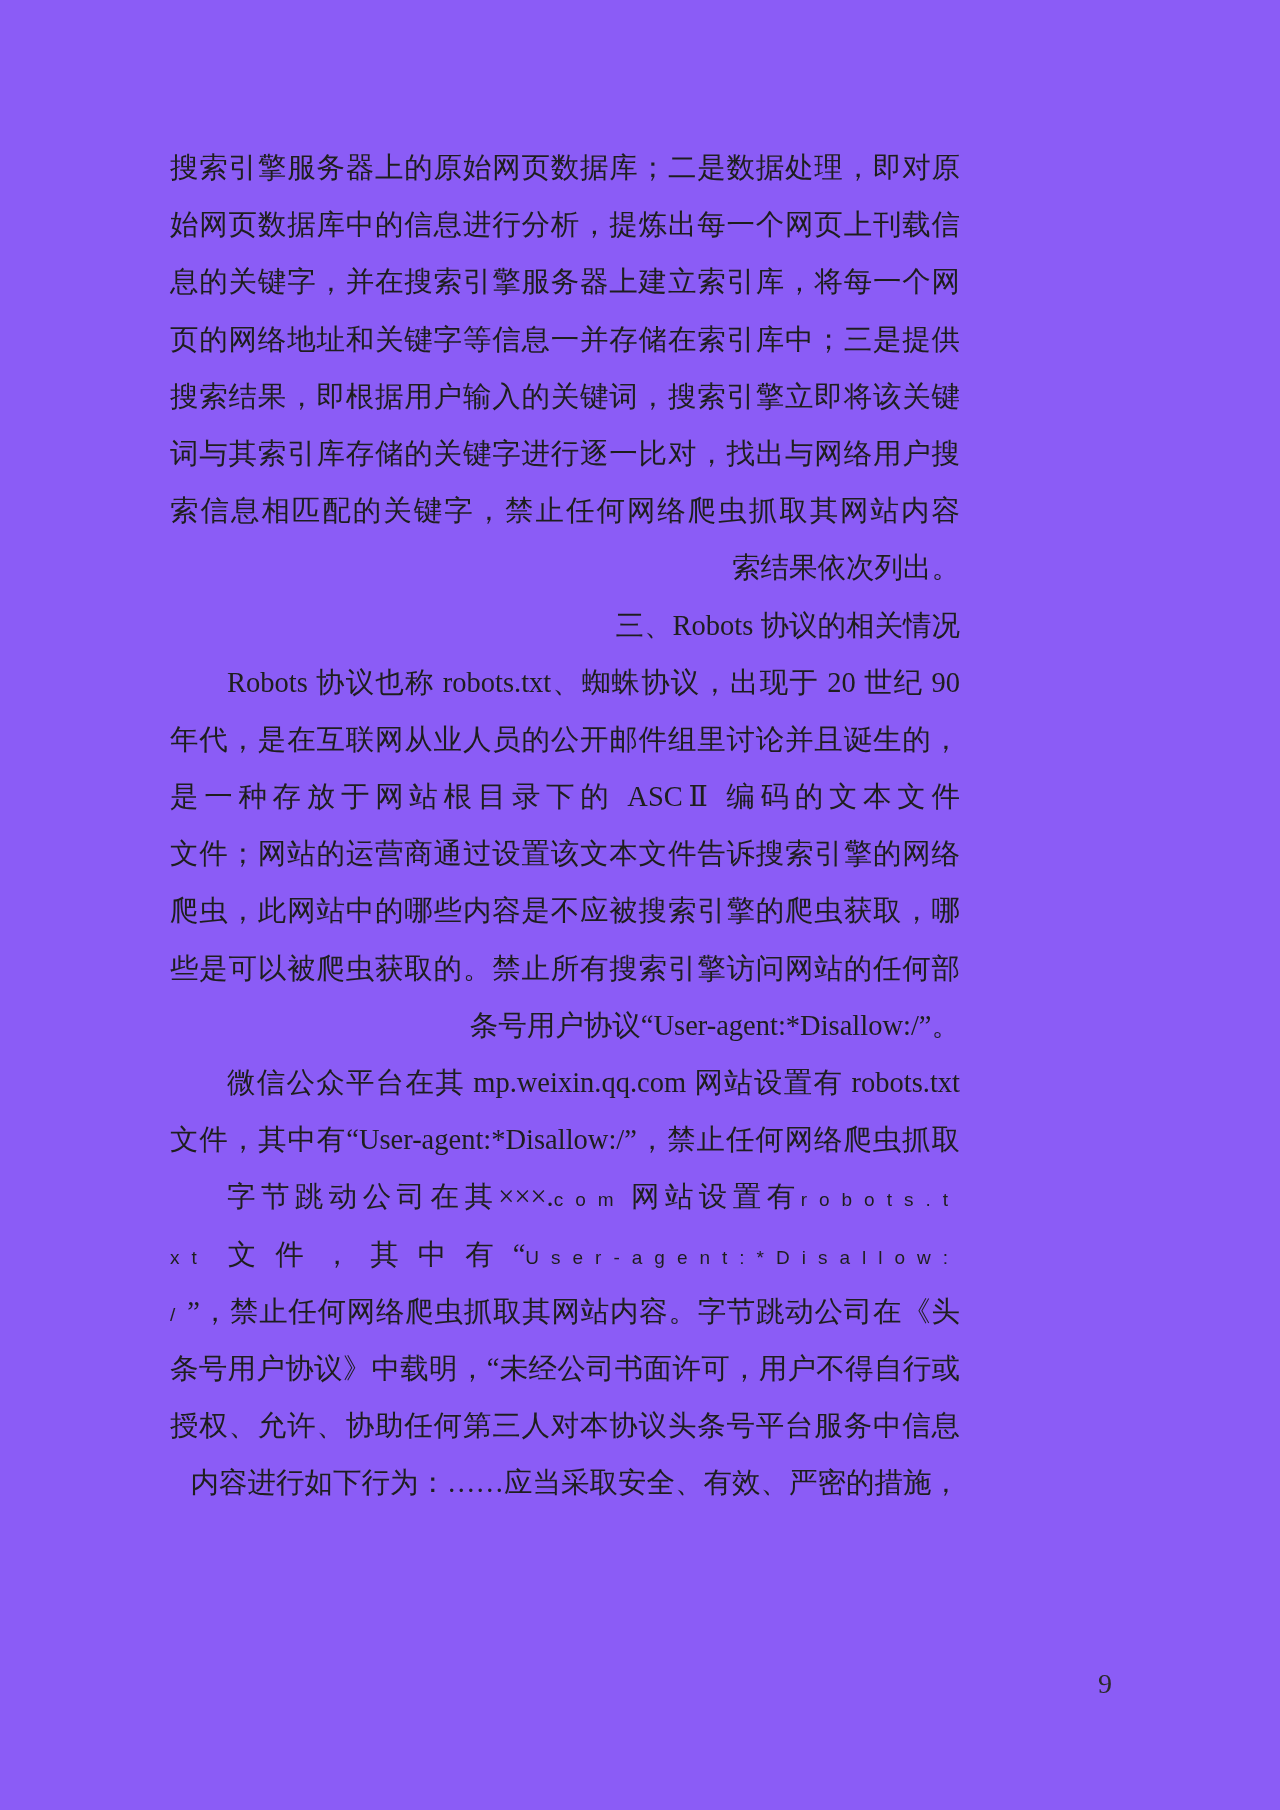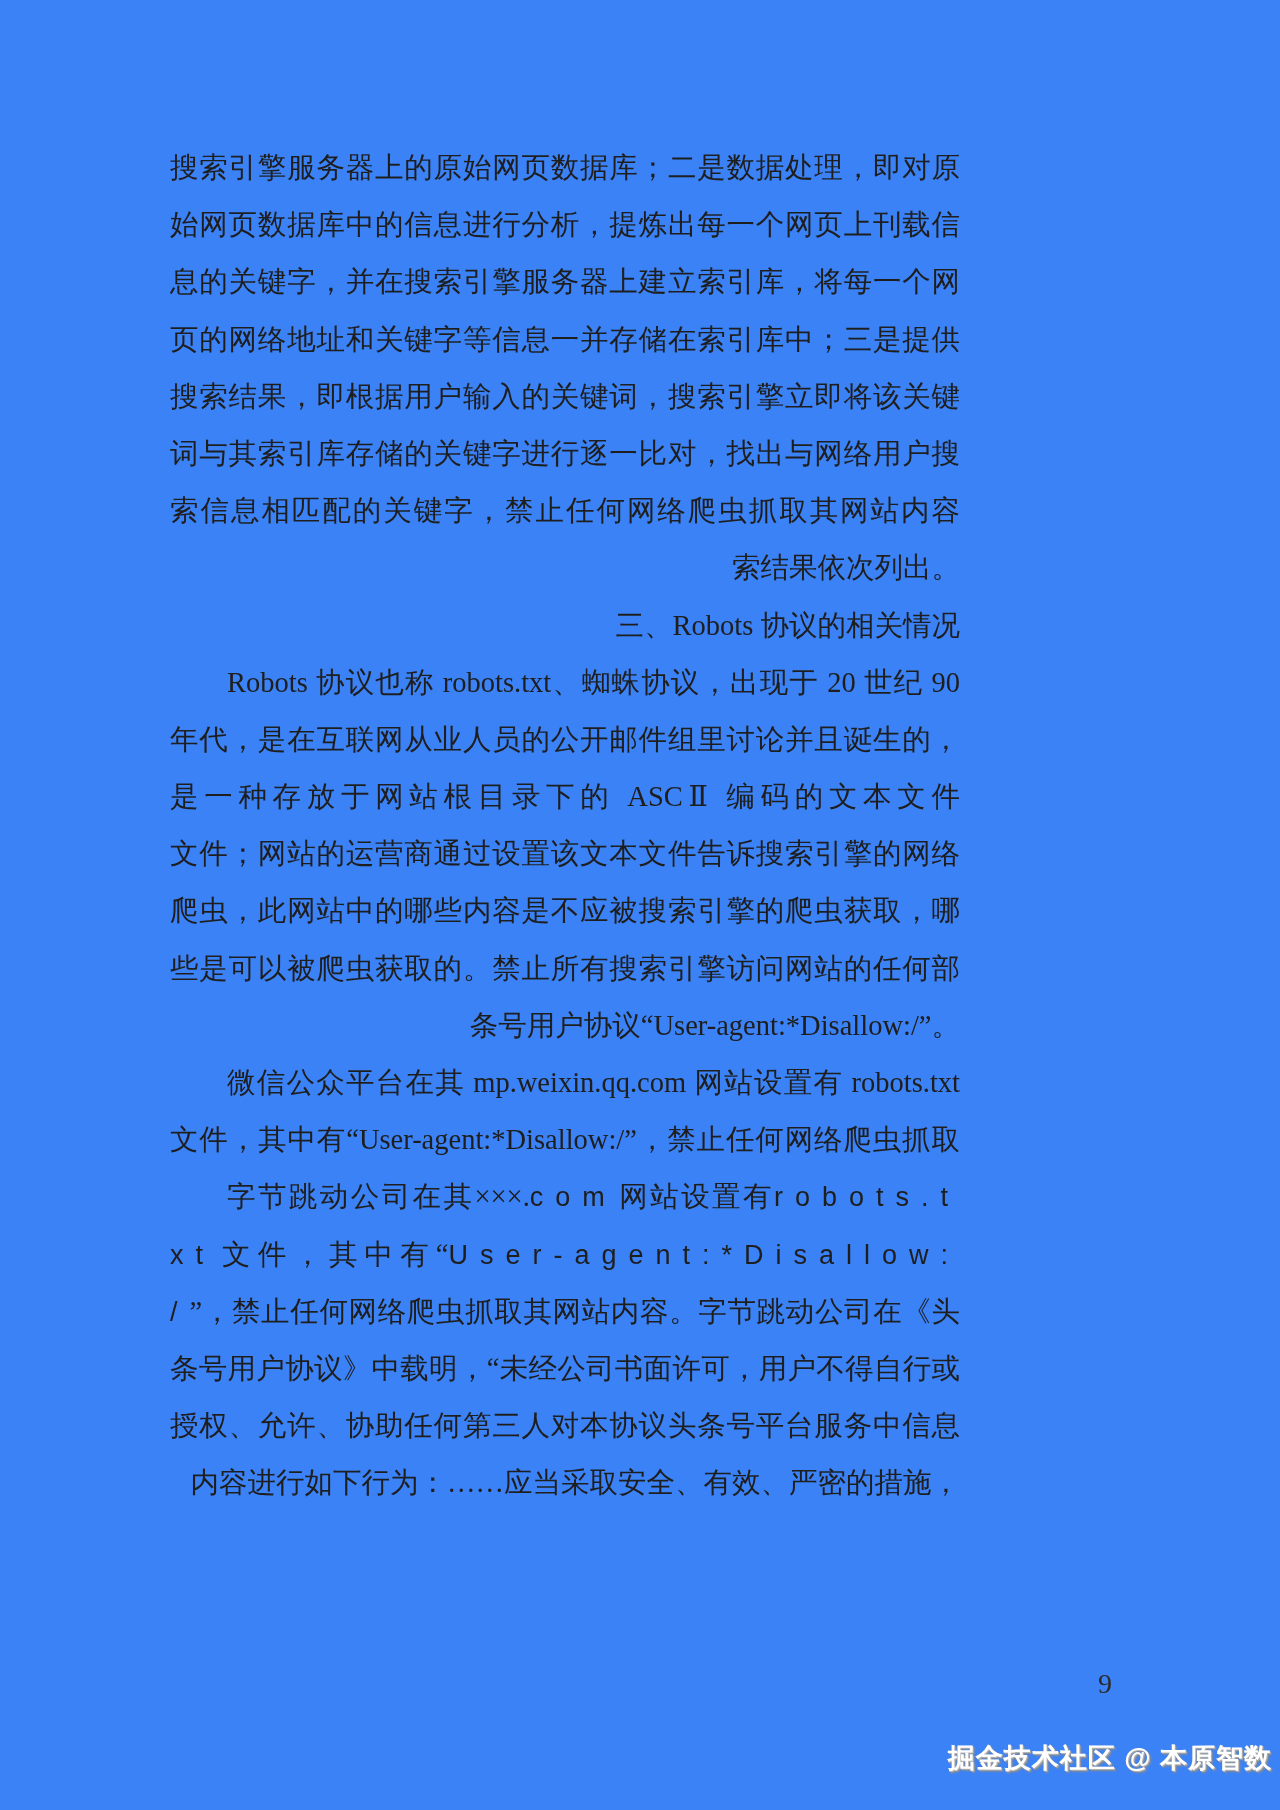--- a/index.html
+++ b/index.html
@@ -4,21 +4,21 @@
 <style>
   html, body {
     margin: 0;
     padding: 0;
     background: #ffffff;
   }
   .page {
     position: relative;
     width: 1280px;
     height: 1810px;
-    background: #3b82f6;
+    background: #8b5cf6;
     overflow: hidden;
     font-family: "Liberation Serif", "DejaVu Serif", serif;
     color: #1e1e1e;
   }
   .text-block {
     position: absolute;
     left: 170px;
     top: 139px;
     width: 790px;
   }
@@ -32,21 +32,21 @@
   .line.j {
     text-align: justify;
     text-align-last: justify;
   }
   .line.ind {
     text-indent: 57px;
   }
   .spaced {
     font-family: "Liberation Sans", "DejaVu Sans", sans-serif;
     letter-spacing: 12px;
-    font-size: 27px;
+    font-size: 19px;
   }
   .page-number {
     position: absolute;
     left: 1098px;
     top: 1666px;
     font-size: 28px;
     line-height: 36px;
     color: #2a2a2a;
   }
   .watermark {
@@ -85,14 +85,13 @@
       <div class="line j ind"><span>微信公众平台在其 mp.weixin.qq.com 网站设置有 robots.txt</span></div>
       <div class="line j"><span>文件，其中有“User-agent:*Disallow:/”，禁止任何网络爬虫抓取</span></div>
       <div class="line j ind"><span>字节跳动公司在其×××.</span><span class="spaced">com</span><span>网站设置有</span><span class="spaced">robots.t</span></div>
       <div class="line j"><span class="spaced">xt</span><span>文件，其中有“</span><span class="spaced">User-agent:*Disallow:</span></div>
       <div class="line j"><span class="spaced">/</span><span>”，禁止任何网络爬虫抓取其网站内容。字节跳动公司在《头</span></div>
       <div class="line j"><span>条号用户协议》中载明，“未经公司书面许可，用户不得自行或</span></div>
       <div class="line j"><span>授权、允许、协助任何第三人对本协议头条号平台服务中信息</span></div>
       <div class="line"><span>内容进行如下行为：……应当采取安全、有效、严密的措施，</span></div>
     </div>
   <div class="page-number">9</div>
-  <div class="watermark">掘金技术社区 @ 本原智数</div>
 </div>
 
 </body></html>

